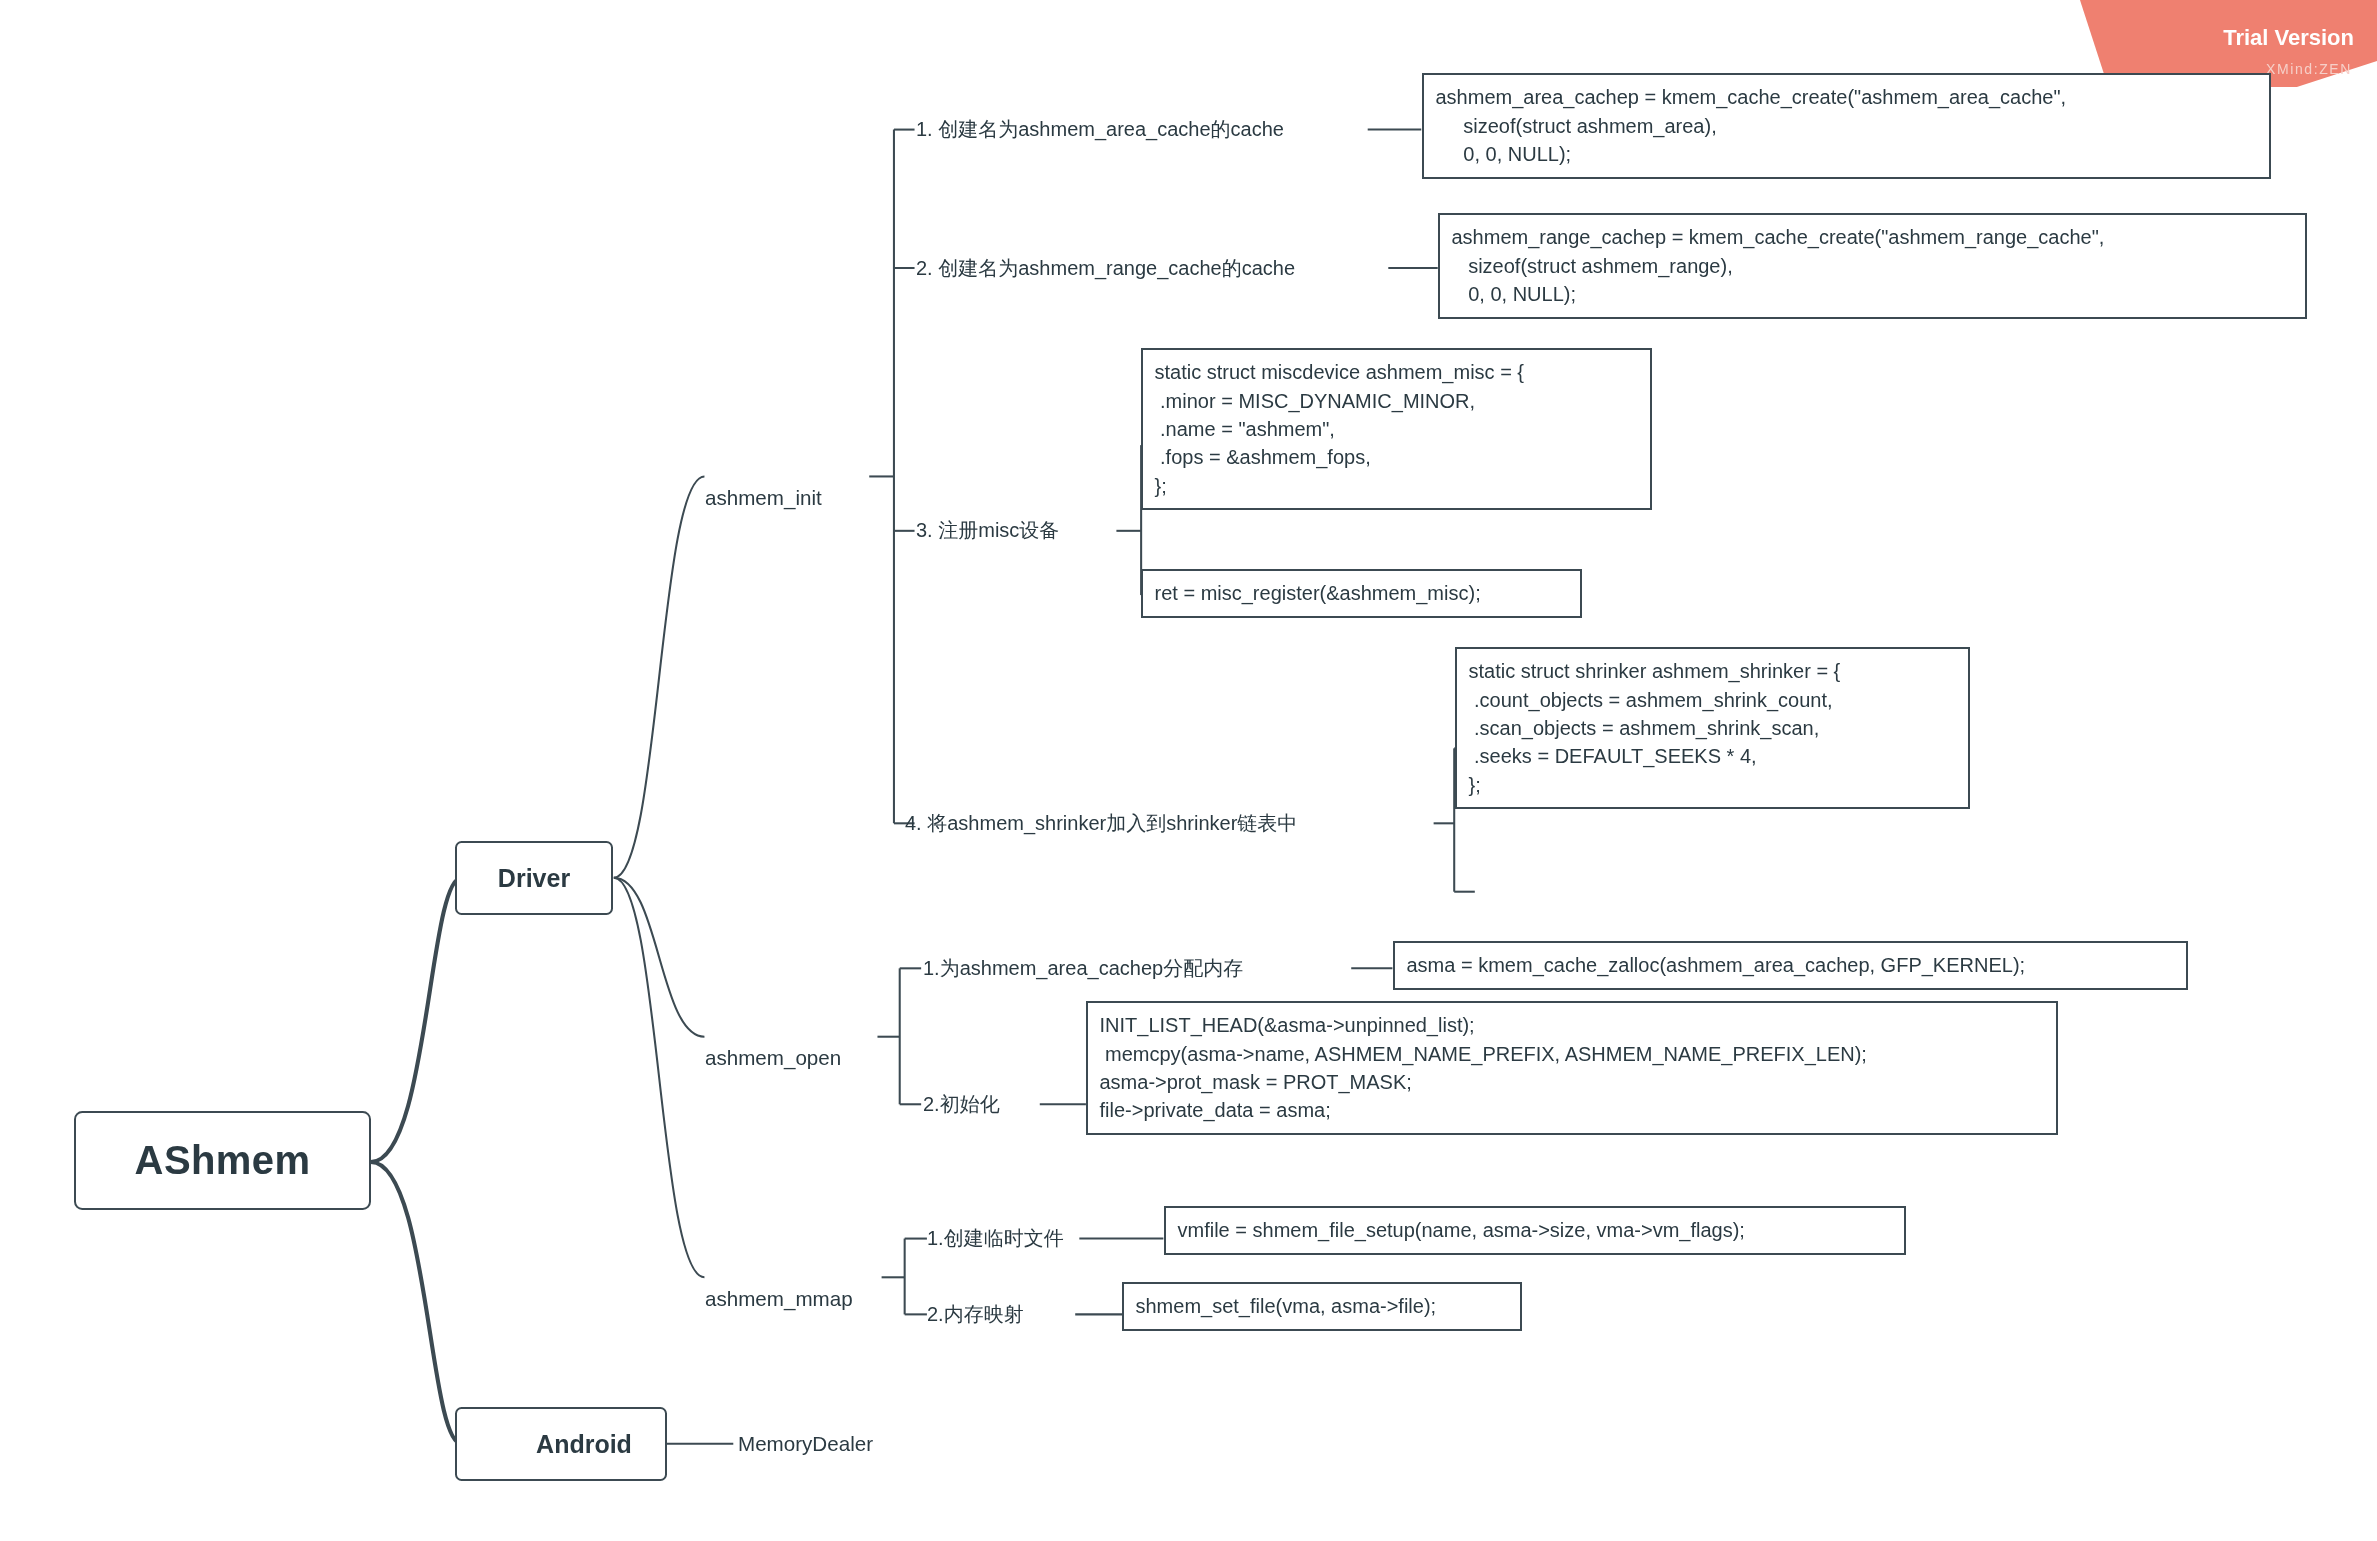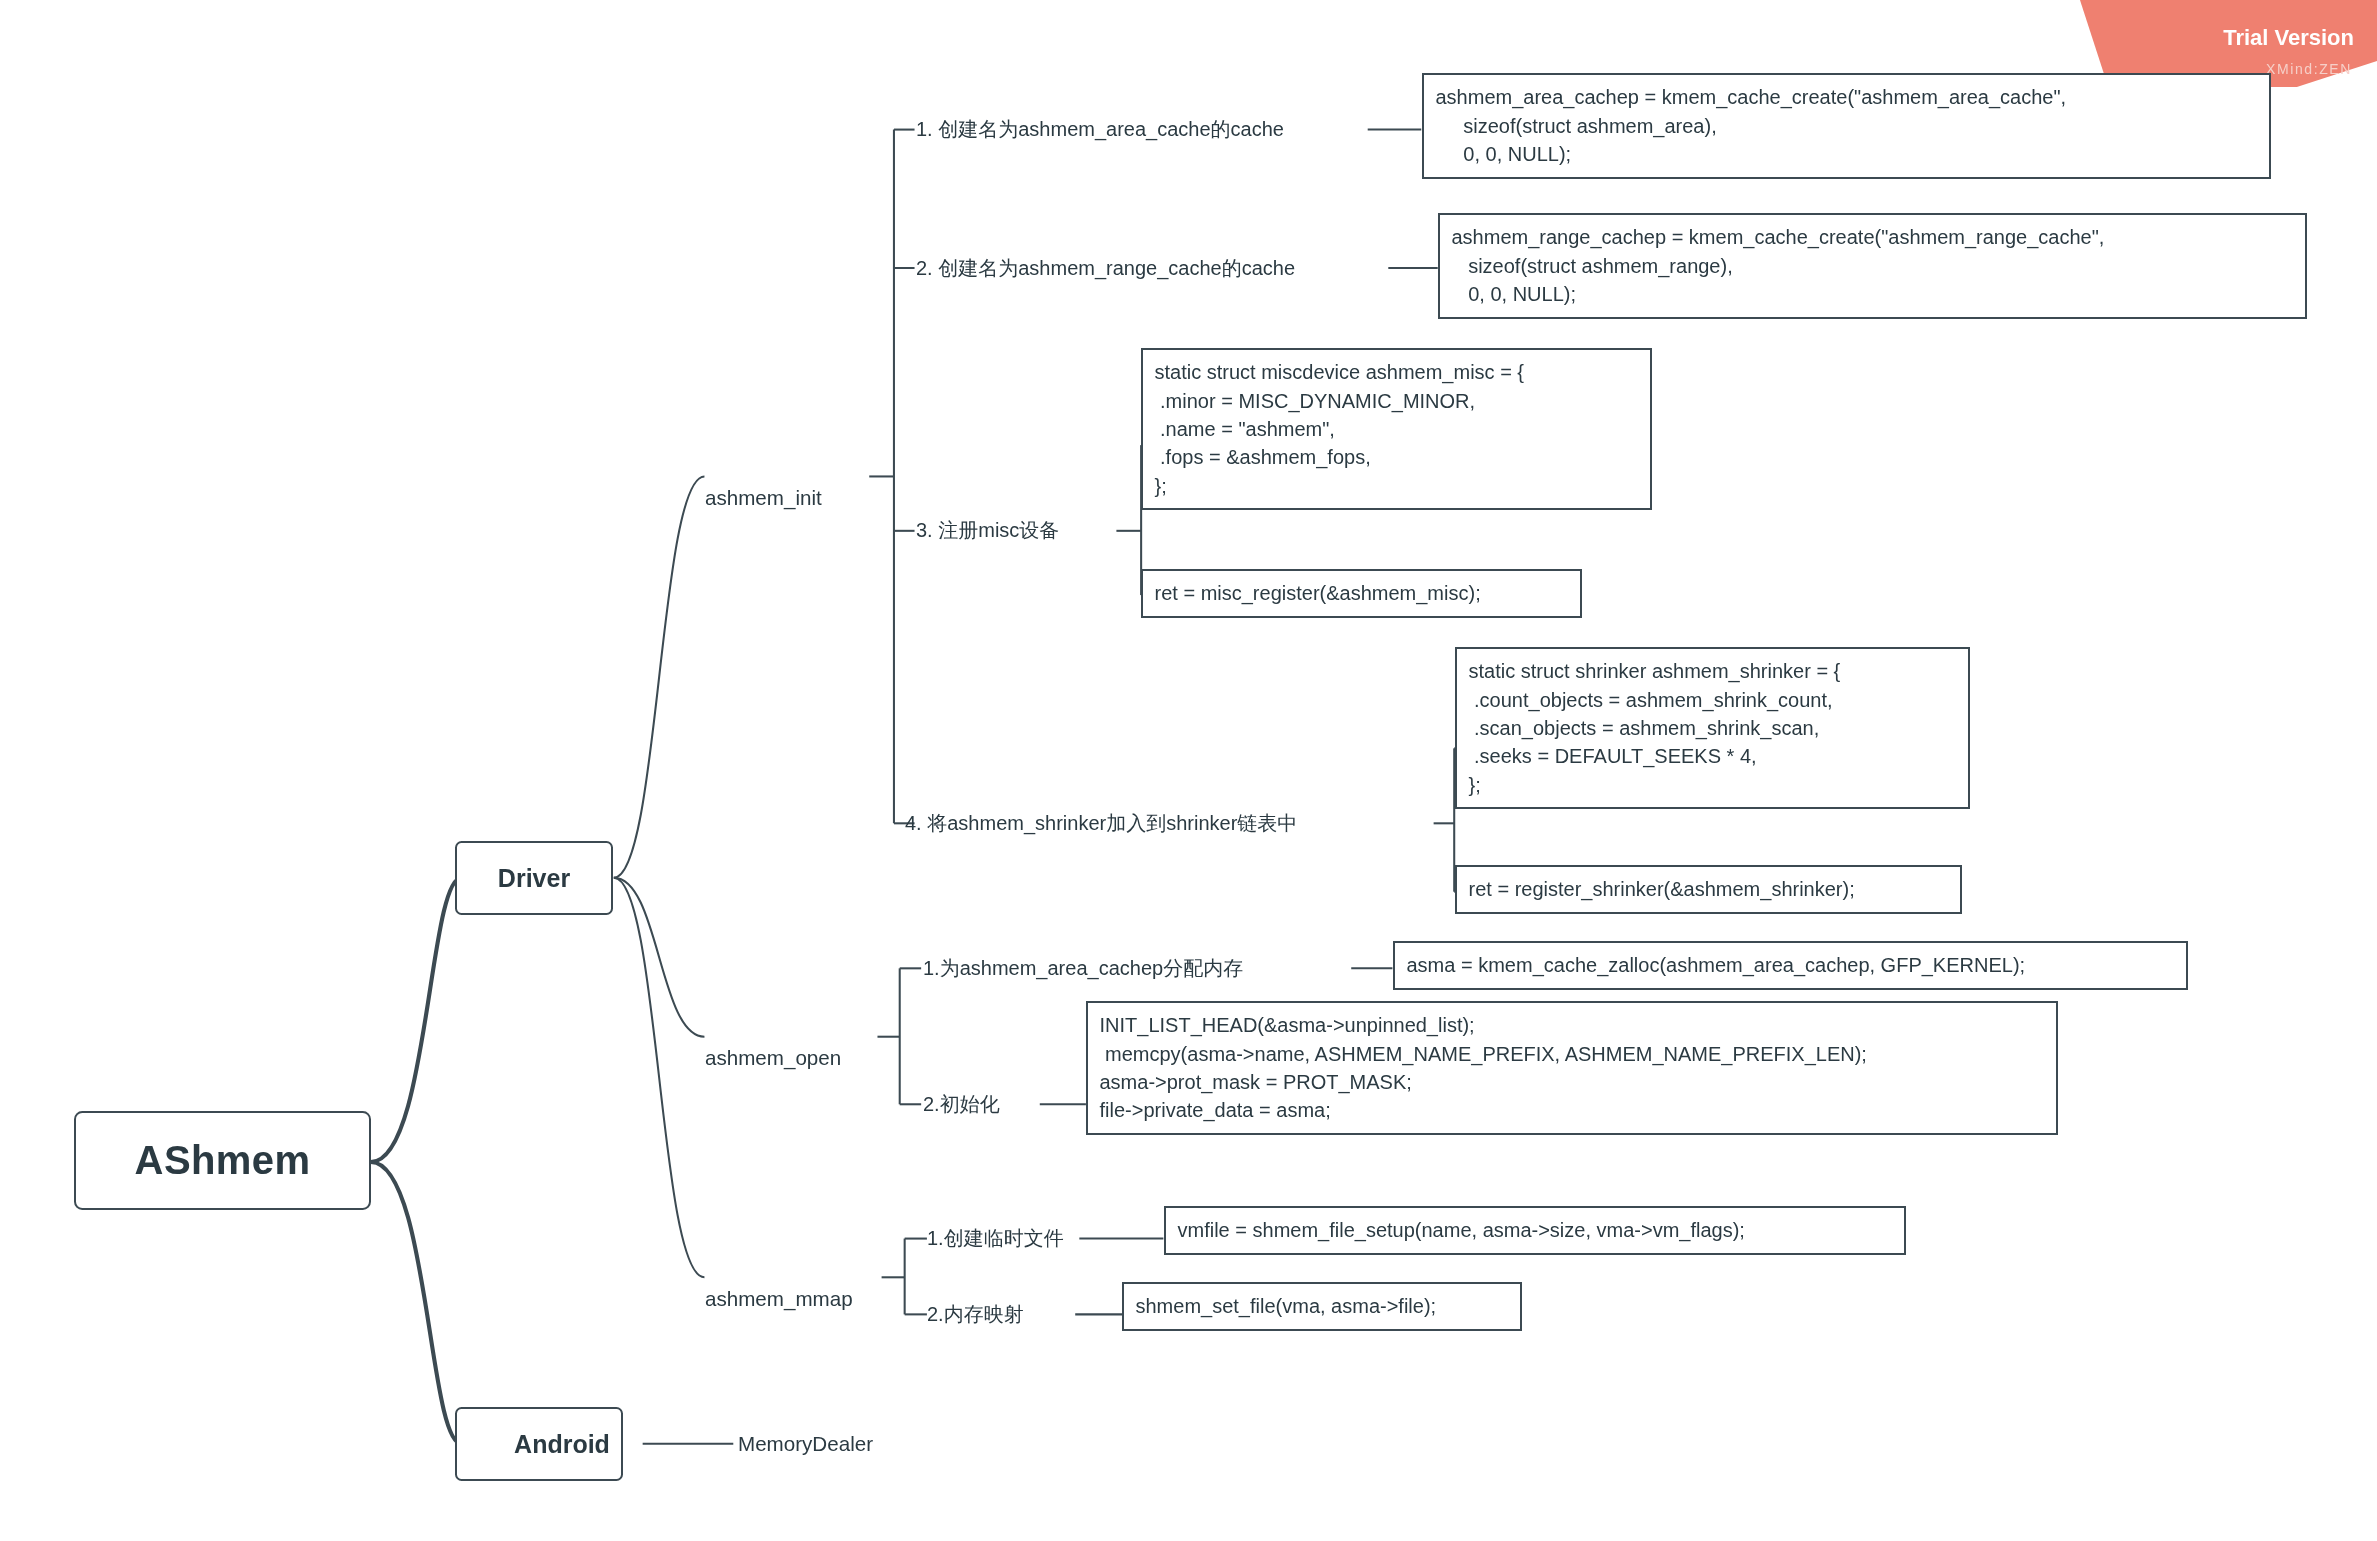--- a/index.html
+++ b/index.html
@@ -183,21 +183,21 @@
 
   <div id="trial-banner">
     <div id="trial-shape"></div>
   </div>
   <div id="trial-text">Trial Version</div>
   <div id="trial-sub">XMind:ZEN</div>
 
   <div class="node root" style="left:74px; top:1111px; width:297px; height:99px;">AShmem</div>
 
   <div class="node lvl1" style="left:455px; top:841px; width:158px; height:74px;">Driver</div>
-  <div class="node lvl1" style="left:455px; top:1407px; width:168px; height:74px;padding-left:46px;">Android</div>
+  <div class="node lvl1" style="left:455px; top:1407px; width:212px; height:74px;padding-left:46px;">Android</div>
 
   <div class="node lvl2" style="left:705px; top:460px; height:33px;">ashmem_init</div>
   <div class="node lvl2" style="left:705px; top:1020px; height:33px;">ashmem_open</div>
   <div class="node lvl2" style="left:705px; top:1261px; height:33px;">ashmem_mmap</div>
 
   <div class="node lvl3" style="left:916px; top:112px; height:35px;">1. 创建名为ashmem_area_cache的cache</div>
   <div class="node codebox" style="left:1422px; top:73px; width:849px;">ashmem_area_cachep = kmem_cache_create("ashmem_area_cache",
      sizeof(struct ashmem_area),
      0, 0, NULL);</div>
 
@@ -213,21 +213,20 @@
  .fops = &amp;ashmem_fops,
 };</div>
   <div class="node codebox" style="left:1141px; top:569px; width:441px;">ret = misc_register(&amp;ashmem_misc);</div>
 
   <div class="node lvl3" style="left:905px; top:806px; height:35px;">4. 将ashmem_shrinker加入到shrinker链表中</div>
   <div class="node codebox" style="left:1455px; top:647px; width:515px;">static struct shrinker ashmem_shrinker = {
  .count_objects = ashmem_shrink_count,
  .scan_objects = ashmem_shrink_scan,
  .seeks = DEFAULT_SEEKS * 4,
 };</div>
-  <div class="node codebox" style="left:1455px; top:865px; width:507px;">ret = register_shrinker(&amp;ashmem_shrinker);</div>
 
   <div class="node lvl3" style="left:923px; top:951px; height:35px;">1.为ashmem_area_cachep分配内存</div>
   <div class="node codebox" style="left:1393px; top:941px; width:795px;">asma = kmem_cache_zalloc(ashmem_area_cachep, GFP_KERNEL);</div>
 
   <div class="node lvl3" style="left:923px; top:1087px; height:35px;">2.初始化</div>
   <div class="node codebox" style="left:1086px; top:1001px; width:972px;">INIT_LIST_HEAD(&amp;asma-&gt;unpinned_list);
  memcpy(asma-&gt;name, ASHMEM_NAME_PREFIX, ASHMEM_NAME_PREFIX_LEN);
 asma-&gt;prot_mask = PROT_MASK;
 file-&gt;private_data = asma;</div>
 

